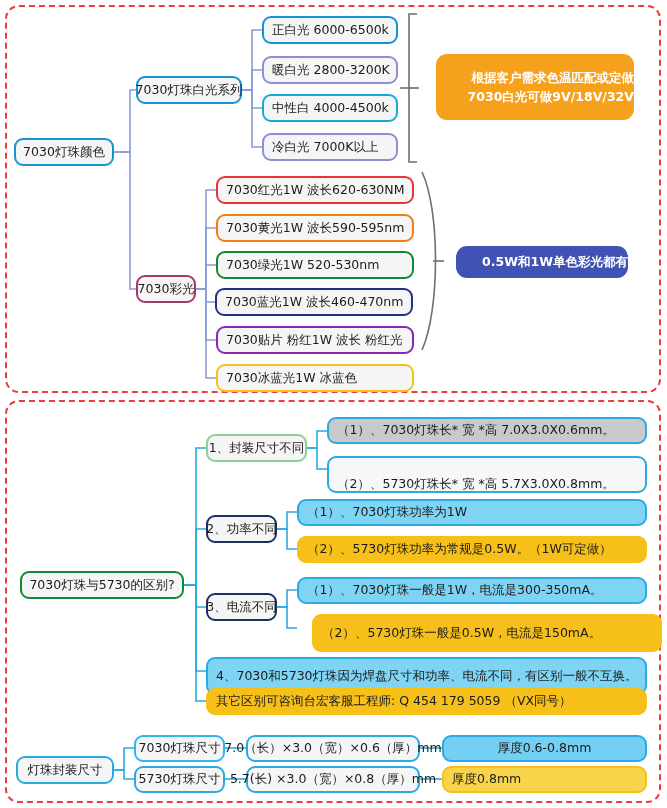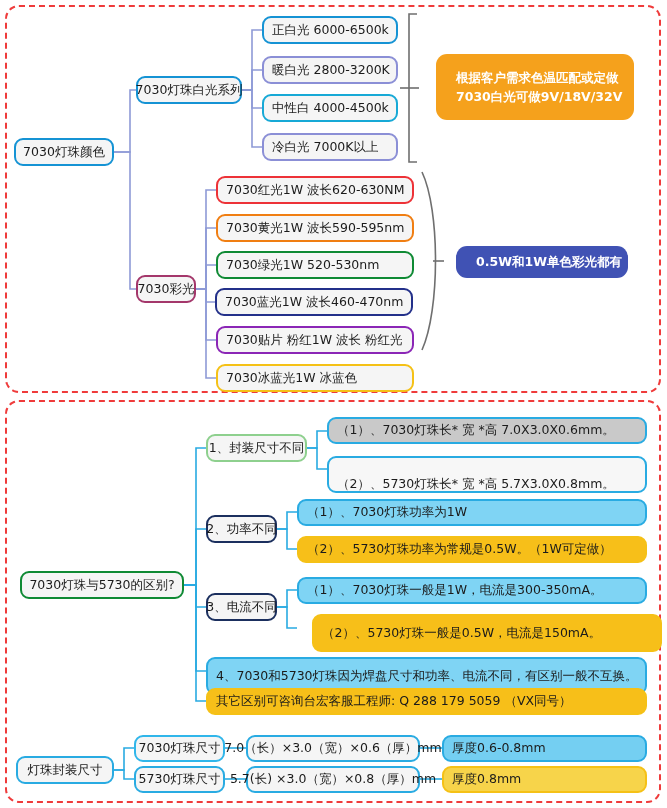--- a/index.html
+++ b/index.html
@@ -45,22 +45,22 @@
   .f-gray   {background:#c9c9c9;}
   .f-white  {background:#f7f7f7;}
   .f-sky    {background:#7fd4f4;}
   .f-yellow {background:#f7bf19;}
   .f-skysoft{background:#74cff2;}
   .f-gold2  {background:#f7d44a;}
 
   
   .badge{
     position:absolute;box-sizing:border-box;border-radius:11px;
-    display:flex;flex-direction:column;align-items:flex-start;justify-content:center;
-    font-weight:bold;font-size:12.5px;text-align:center;line-height:1.55;padding-left:20px;
+    display:flex;flex-direction:column;align-items:flex-end;justify-content:center;
+    font-weight:bold;font-size:12.5px;text-align:center;line-height:1.55;
   }
   #badge-orange{background:#f5a11c;color:#ffffff;}
   #badge-blue{background:#4052b4;color:#ffffff;}
 
   svg.wires{position:absolute;left:0;top:0;width:667px;height:808px;pointer-events:none;}
   .w{fill:none;stroke:#8e9ad6;stroke-width:1.6;}
   .w2{fill:none;stroke:#29abe2;stroke-width:1.6;}
   .brk{fill:none;stroke:#6f6f6f;stroke-width:1.6;}
 </style>
 </head>
@@ -198,21 +198,21 @@
   <span>（1）、7030灯珠一般是1W，电流是300-350mA。</span>
 </div>
 <div class="node b-gold f-yellow" style="left:312px;top:614px;width:350px;height:38px;">
   <span>（2）、5730灯珠一般是0.5W，电流是150mA。</span>
 </div>
 
 <div class="node b-skyblue f-sky" style="left:206px;top:657px;width:441px;height:38px;">
   <span>4、7030和5730灯珠因为焊盘尺寸和功率、电流不同，有区别一般不互换。</span>
 </div>
 <div class="node b-gold f-yellow" style="left:206px;top:688px;width:441px;height:27px;">
-  <span>其它区别可咨询台宏客服工程师: Q 288 179 5059 （VX同号）</span>
+  <span>其它区别可咨询台宏客服工程师: Q 454 179 5059 （VX同号）</span>
 </div>
 
 <svg class="wires">
   <path class="w2" d="M114,770 H124 V748 H134"></path>
   <path class="w2" d="M114,770 H124 V779 H134"></path>
   <path class="w2" d="M225,748 H246"></path>
   <path class="w2" d="M225,779 H246"></path>
   <path class="w2" d="M420,748 H442"></path>
   <path class="w2" d="M420,779 H442"></path>
 </svg>
@@ -228,18 +228,18 @@
   <span>5730灯珠尺寸</span>
 </div>
 
 <div class="node center b-skyblue" style="left:246px;top:735px;width:174px;height:27px;">
   <span>7.0（长）×3.0（宽）×0.6（厚）mm</span>
 </div>
 <div class="node center b-skyblue" style="left:246px;top:766px;width:174px;height:27px;">
   <span>5.7(长) ×3.0（宽）×0.8（厚）mm</span>
 </div>
 
-<div class="node b-skyblue f-skysoft" style="left:442px;top:735px;width:205px;height:27px;">
+<div class="node b-skyblue f-skysoft" style="left:442px;top:735px;width:205px;height:27px;justify-content:center;">
   <span>厚度0.6-0.8mm</span>
 </div>
 <div class="node b-gold f-gold2" style="left:442px;top:766px;width:205px;height:27px;">
   <span>厚度0.8mm</span>
 </div>
 
 </body></html>

